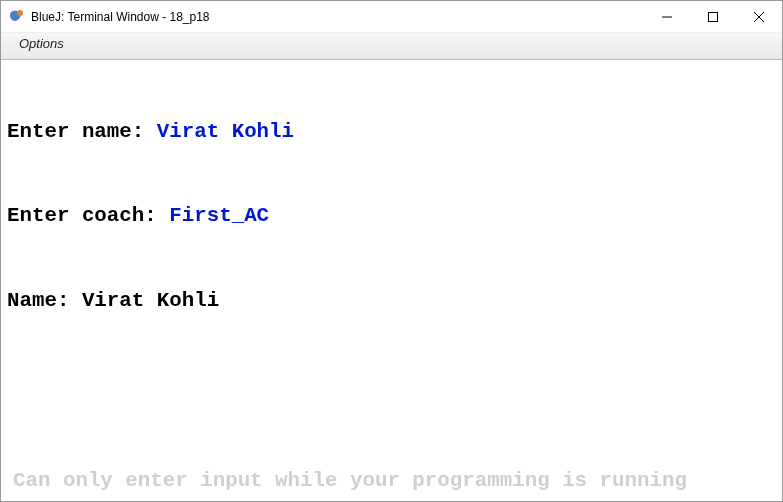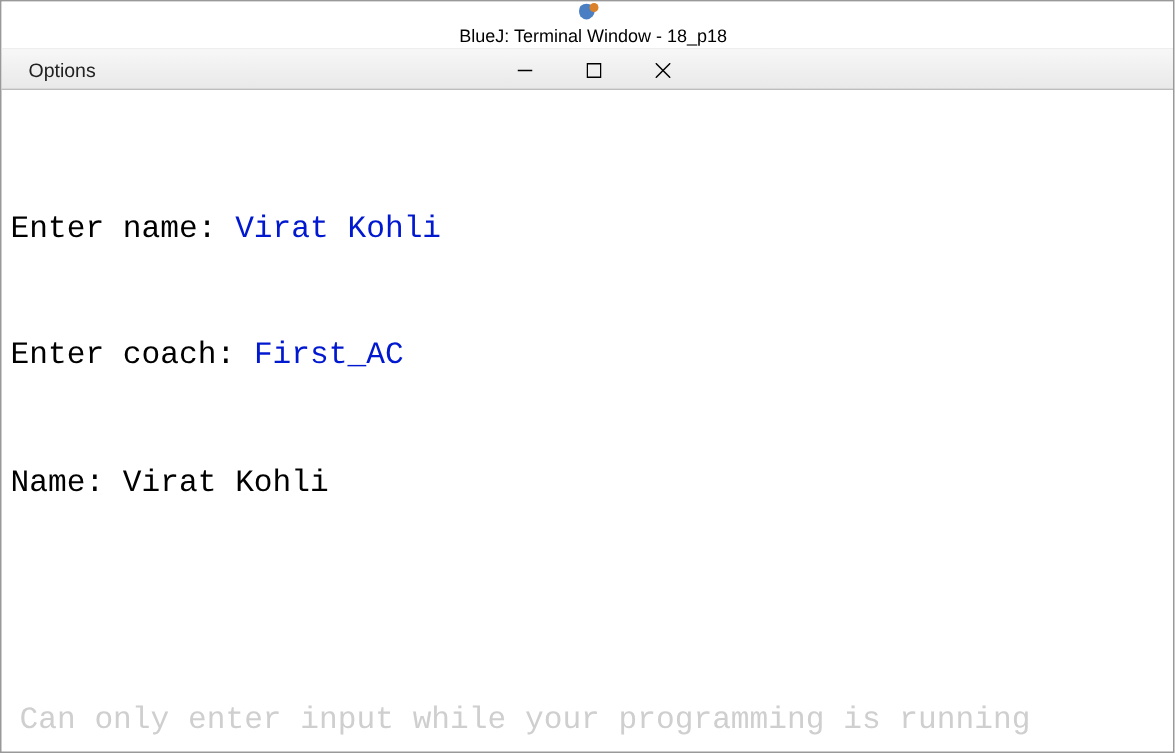--- a/index.html
+++ b/index.html
@@ -15,21 +15,20 @@
       overflow: hidden;
       border: 1px solid #999;
     }
     .titlebar {
       height: 32px;
       background: #fff;
       display: flex;
       align-items: center;
       padding-left: 8px;
       border-bottom: 1px solid #eee;
-      flex-direction: column;
     }
     .titlebar-icon {
       width: 16px;
       height: 16px;
       margin-right: 6px;
       display: inline-flex;
       align-items: center;
       justify-content: center;
     }
     .title-text {
@@ -53,39 +52,40 @@
       font-family: "Segoe UI Symbol", sans-serif;
       font-size: 10px;
       color: #000;
       cursor: default;
     }
     .menubar {
       height: 27px;
       background: linear-gradient(to bottom, #f7f7f7, #e9e9e9);
       border-bottom: 1px solid #bdbdbd;
       display: flex;
-      align-items: center;
       padding-left: 10px;
+      font-style: italic;
     }
     .menu-item {
       font-size: 13px;
       color: #222;
       padding: 3px 8px;
       cursor: default;
     }
     .terminal {
       font-family: "Consolas", "Courier New", monospace;
       font-size: 20.8px;
       line-height: 1.35;
-      padding: 24px 6px;
+      padding: 2px 6px;
       white-space: pre;
       color: #000;
       height: calc(100% - 32px - 27px);
       position: relative;
       overflow: hidden;
+      font-weight: bold;
     }
     .output-line {
       display: block;
     }
     .user-input {
       color: #0018d0;
     }
     .status-hint {
       position: absolute;
       bottom: 6px;

